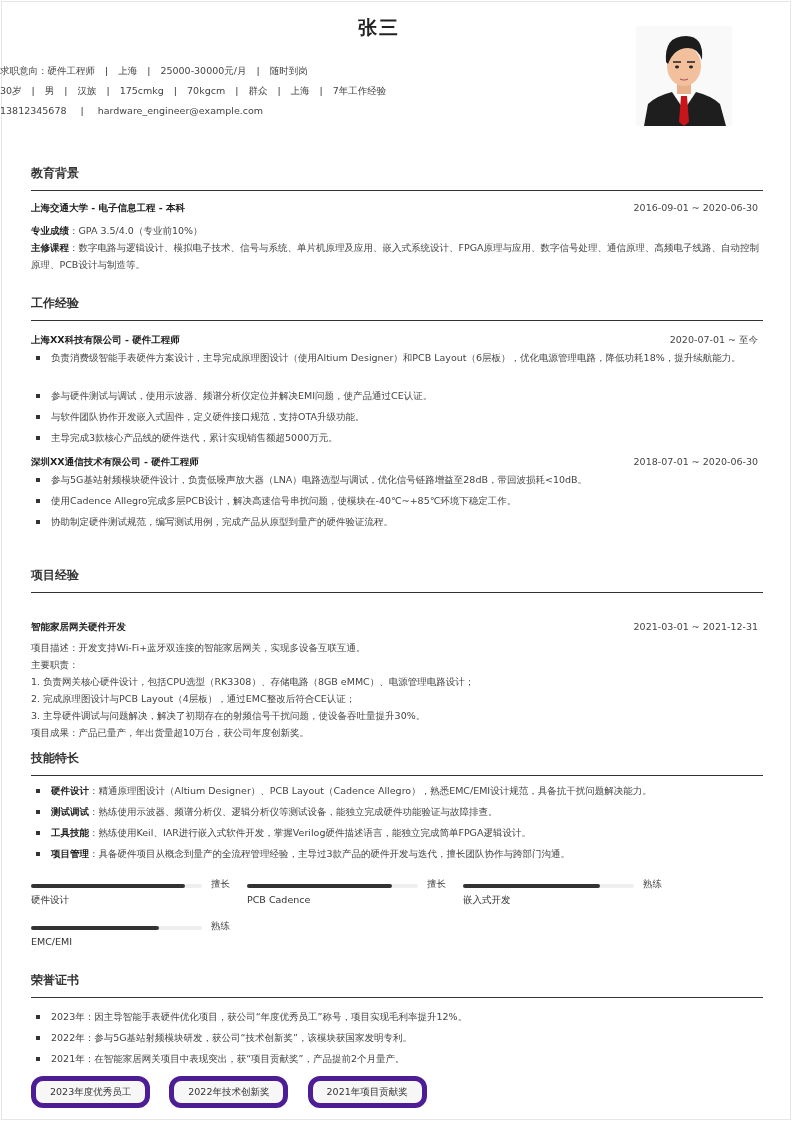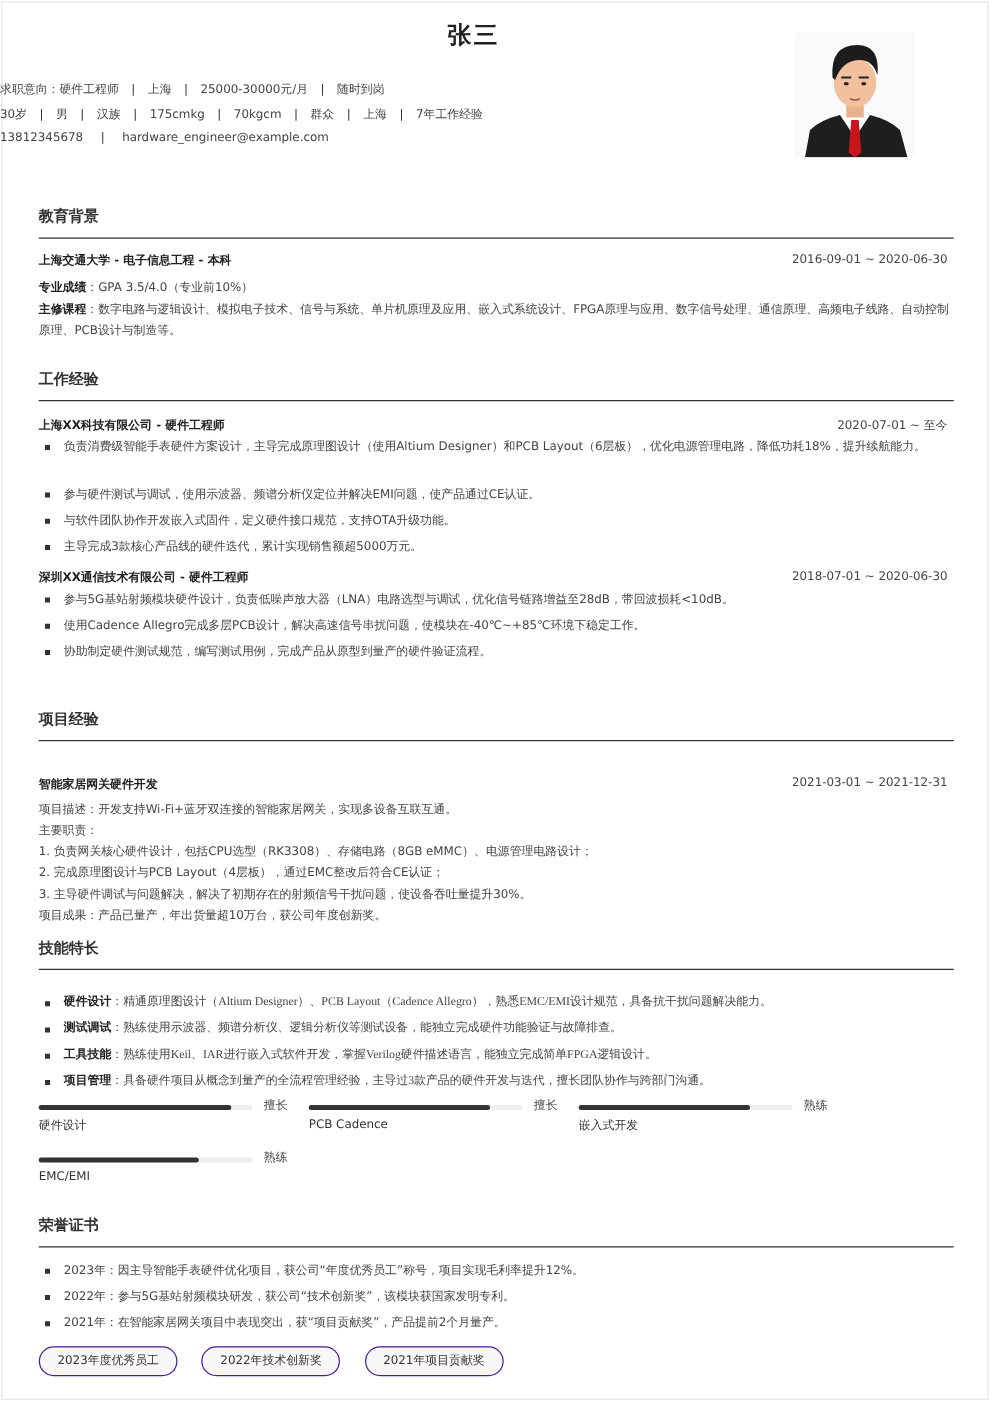--- a/index.html
+++ b/index.html
@@ -21,21 +21,21 @@
   ul.bul { list-style:none; margin:0; padding:0; }
   ul.bul li { position:relative; padding-left:20px; font-size:9.5px; color:#444; line-height:21px; }
   ul.bul li::before { content:""; position:absolute; left:5px; top:9px; width:4px; height:4px; background:#333; }
   ul.bul li b { color:#222; }
   .skill { position:absolute; width:200px; height:36px; }
   .skill .track { position:absolute; left:0; top:4px; width:171px; height:4px; background:#eee; border-radius:2px; }
   .skill .fill { position:absolute; left:0; top:0; height:4px; background:#333; border-radius:2px; }
   .skill .level { position:absolute; left:180px; top:-2px; font-size:9.5px; color:#444; }
   .skill .sname { position:absolute; left:0; top:14px; font-size:9.5px; color:#333; }
   .tags { position:absolute; left:31px; top:1076px; }
-  .tag { display:inline-block; height:22px; line-height:22px; padding:0 14px; border:1px solid #4c1d95; border-radius:12px; font-size:9.5px; color:#333; background:#f7f7f7; margin-right:14px; }
+  .tag { display:inline-block; height:22px; line-height:22px; padding:0 14px; border:5px solid #4c1d95; border-radius:12px; font-size:9.5px; color:#333; background:#f7f7f7; margin-right:14px; }
 </style>
 </head>
 <body>
 
 <div class="page"></div>
 
 <div class="header">
   <div class="name">张三</div>
   <div class="info-line" style="top:65px;">
     <span>求职意向：硬件工程师</span><span class="sep">|</span><span>上海</span><span class="sep">|</span><span>25000-30000元/月</span><span class="sep">|</span><span>随时到岗</span>
@@ -109,21 +109,21 @@
   <div class="line">主要职责：</div>
   <div class="line">1. 负责网关核心硬件设计，包括CPU选型（RK3308）、存储电路（8GB eMMC）、电源管理电路设计；</div>
   <div class="line">2. 完成原理图设计与PCB Layout（4层板），通过EMC整改后符合CE认证；</div>
   <div class="line">3. 主导硬件调试与问题解决，解决了初期存在的射频信号干扰问题，使设备吞吐量提升30%。</div>
   <div class="line">项目成果：产品已量产，年出货量超10万台，获公司年度创新奖。</div>
 </div>
 
 <div class="section" style="top:748px;">
   <div class="sec-title">技能特长</div>
   <div class="sec-rule"></div>
-  <ul class="bul" style="margin-top:16px;font-family:Liberation Serif, serif;">
+  <ul class="bul" style="margin-top:4px;">
     <li><b>硬件设计</b><span>：精通原理图设计（Altium Designer）、PCB Layout（Cadence Allegro），熟悉EMC/EMI设计规范，具备抗干扰问题解决能力。</span></li>
     <li><b>测试调试</b><span>：熟练使用示波器、频谱分析仪、逻辑分析仪等测试设备，能独立完成硬件功能验证与故障排查。</span></li>
     <li><b>工具技能</b><span>：熟练使用Keil、IAR进行嵌入式软件开发，掌握Verilog硬件描述语言，能独立完成简单FPGA逻辑设计。</span></li>
     <li><b>项目管理</b><span>：具备硬件项目从概念到量产的全流程管理经验，主导过3款产品的硬件开发与迭代，擅长团队协作与跨部门沟通。</span></li>
   </ul>
 </div>
 
 <div class="skill" style="left:31px; top:880px;">
   <div class="track">
       <div class="fill" style="width: 90%;"></div>

